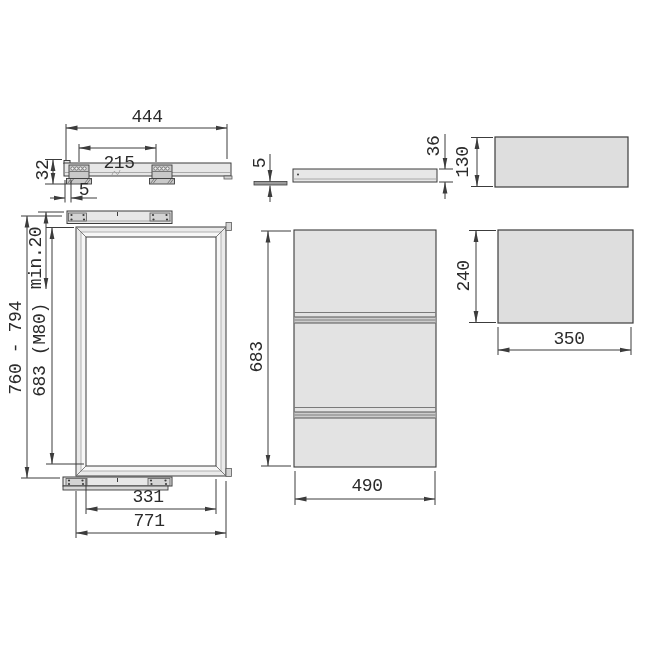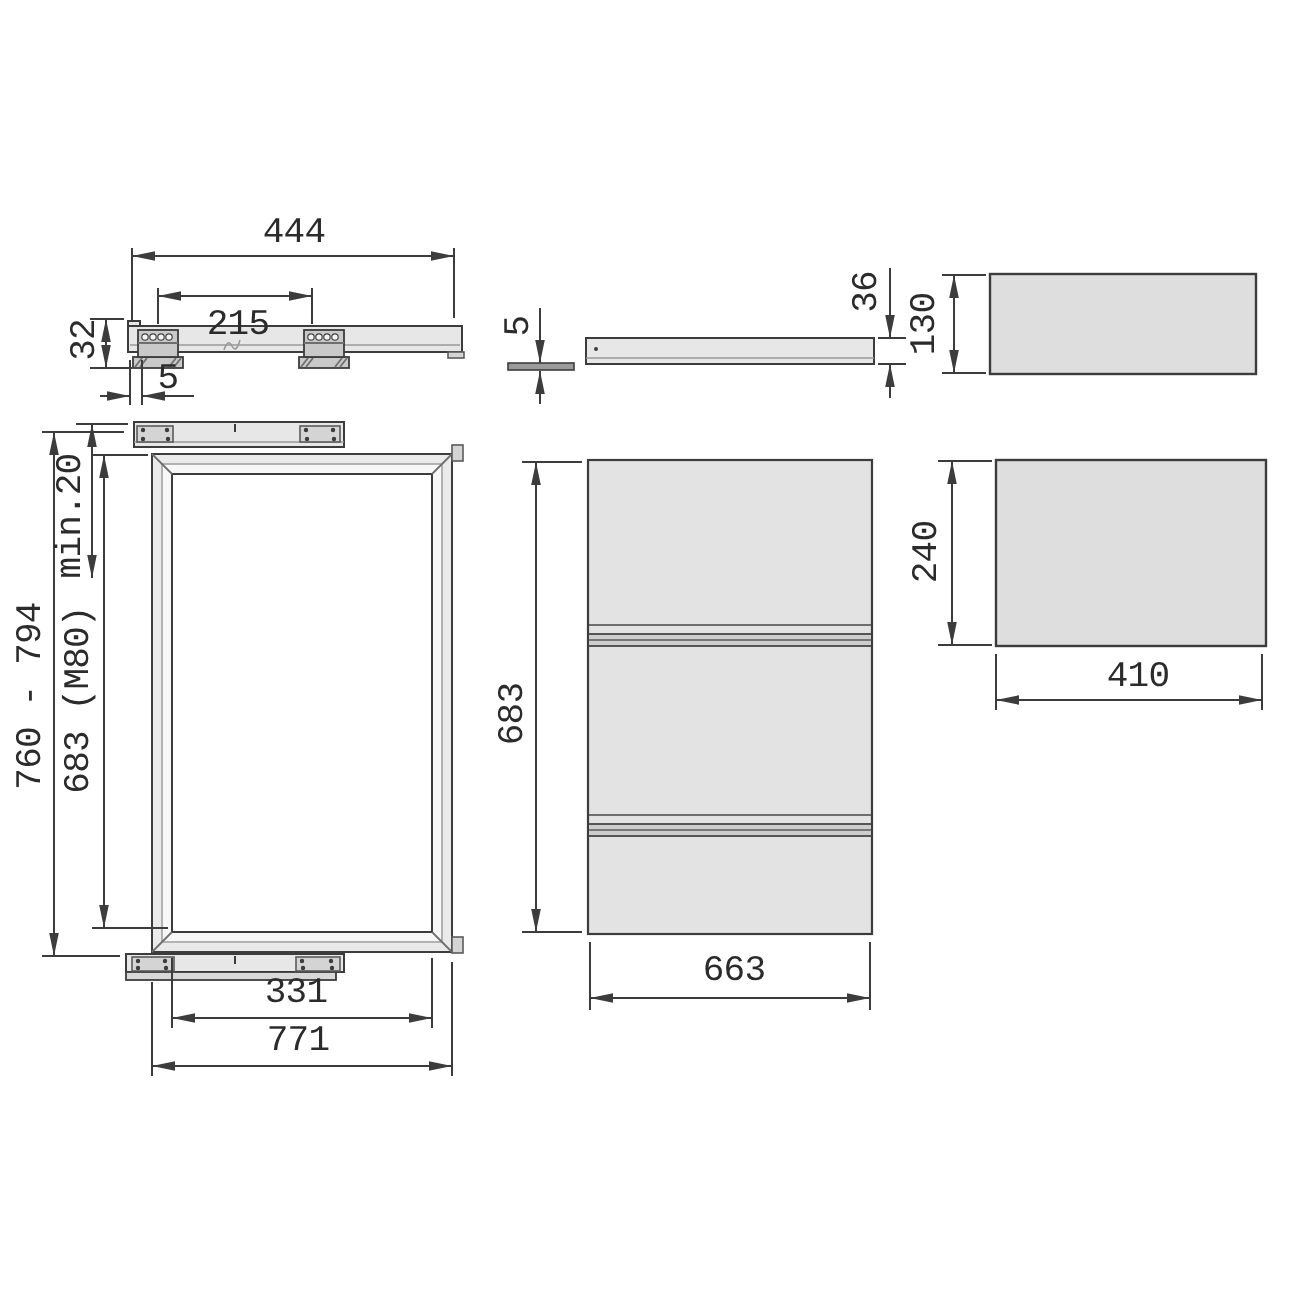--- a/index.html
+++ b/index.html
@@ -223,18 +223,18 @@
 <span class="dim-label v" style="left:43px;top:170px;">32</span>
 <span class="dim-label" style="left:84px;top:190px;">5</span>
 <span class="dim-label v" style="left:36px;top:258px;">min.20</span>
 <span class="dim-label v" style="left:40px;top:350px;">683 (M80)</span>
 <span class="dim-label v" style="left:16px;top:348px;">760 - 794</span>
 <span class="dim-label" style="left:148px;top:497px;">331</span>
 <span class="dim-label" style="left:149px;top:521px;">771</span>
 <span class="dim-label v" style="left:260px;top:163px;">5</span>
 <span class="dim-label v" style="left:434px;top:146px;">36</span>
 <span class="dim-label v" style="left:257px;top:357px;">683</span>
-<span class="dim-label" style="left:367px;top:486px;">663</span>
+<span class="dim-label" style="left:367px;top:486px;">490</span>
 <span class="dim-label v" style="left:463px;top:162px;">130</span>
 <span class="dim-label v" style="left:464px;top:276px;">240</span>
-<span class="dim-label" style="left:569px;top:339px;">410</span>
+<span class="dim-label" style="left:569px;top:339px;">350</span>
 
 </div>
 
 </body></html>

